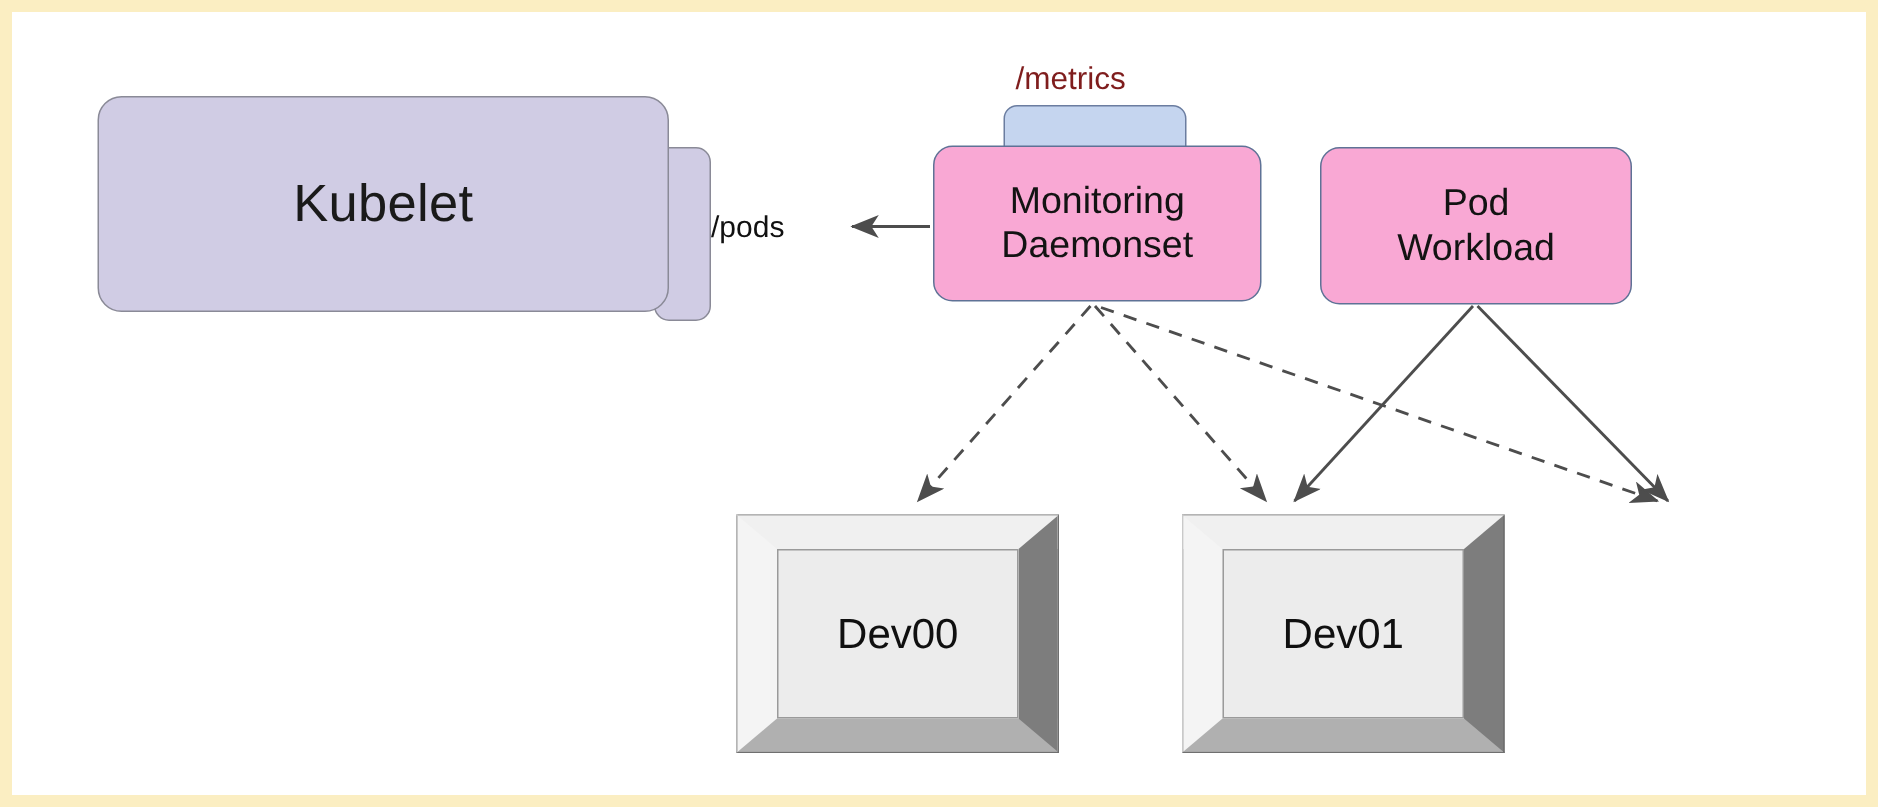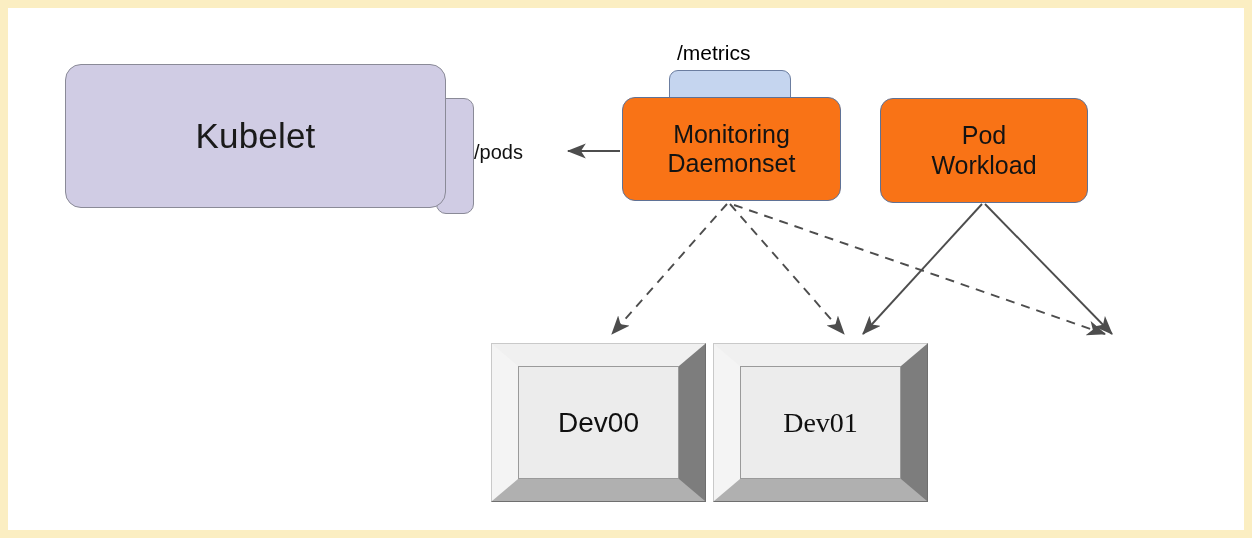--- a/index.html
+++ b/index.html
@@ -67,39 +67,39 @@
     color: #111111;
     white-space: nowrap;
   }
 
   
   .metrics-label {
     position: absolute;
     left: 669px;
     top: 33px;
     font-size: 21px;
-    color: #000000;
+    color: #7f1d1d;
     white-space: nowrap;
   }
   .metrics-tab {
     position: absolute;
     left: 661px;
     top: 62px;
     width: 122px;
     height: 40px;
     background: #c5d5ef;
     border: 1.6px solid #6b7da0;
     border-radius: 9px 9px 0 0;
     box-sizing: border-box;
   }
 
   
   .pod-box {
     position: absolute;
-    background: #f97316;
+    background: #f9a8d4;
     border: 1.6px solid #5f7296;
     border-radius: 13px;
     box-sizing: border-box;
     display: flex;
     align-items: center;
     justify-content: center;
     text-align: center;
     line-height: 1.18;
     font-size: 25px;
     color: #131313;
@@ -150,21 +150,21 @@
     box-sizing: border-box;
     display: flex;
     align-items: center;
     justify-content: center;
   }
   .dev-label {
     font-size: 28px;
     color: #101010;
   }
   .dev-0 { left: 483px; }
-  .dev-1 { left: 705px; font-family: Liberation Serif, serif; }
+  .dev-1 { left: 780px; }
   .dev-2 { left: 999px; }
 </style>
 </head>
 <body>
 
 <div id="canvas">
 
   <svg id="svg-layer" viewBox="0 0 1252 538">
     <defs>
       <marker id="arrowFilled" markerWidth="11" markerHeight="11" refX="9.4" refY="4" orient="auto" markerUnits="strokeWidth">

